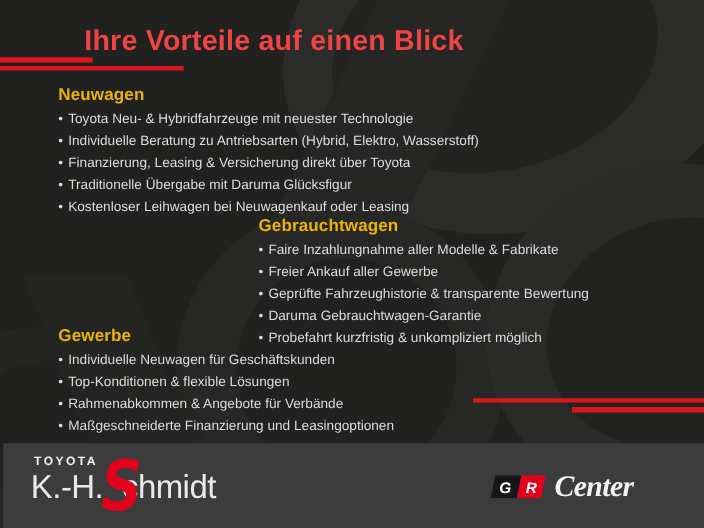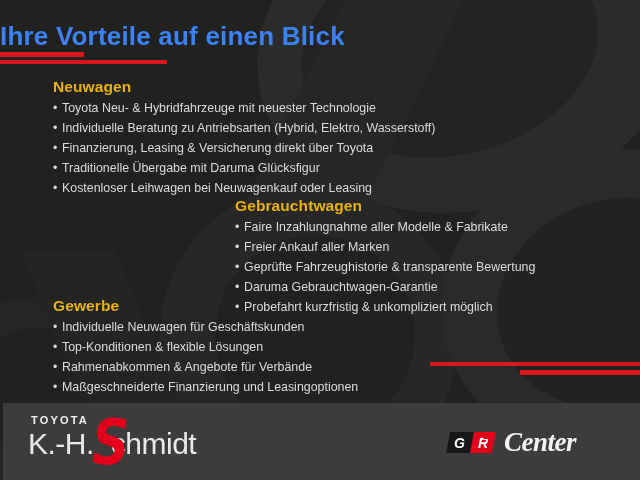--- a/index.html
+++ b/index.html
@@ -77,24 +77,25 @@
     background:#242422;
     transform:skewX(22deg);
   }
 
   
   .content { position:absolute; inset:0; }
 
   .title {
     position:absolute;
     left:0; right:0; top:21px;
+    text-align:center;
     font-size:26px;
     font-weight:bold;
     letter-spacing:0.2px;
-    color:#3b82f6;
+    color:#ef4444;
     padding-right:142px;
   }
 
   
   .bar { position:absolute; background:#d8161c; }
   .bar-tl1 { left:0;   top:52px;  width:84px;  height:5px; }
   .bar-tl2 { left:0;   top:60px;  width:167px; height:4px; }
   .bar-br1 { left:430px; top:362px; width:210px; height:4px; }
   .bar-br2 { left:520px; top:370px; width:120px; height:5px; }
 
@@ -248,21 +249,21 @@
         <li><span class="b">•</span><span>Finanzierung, Leasing &amp; Versicherung direkt über Toyota</span></li>
         <li><span class="b">•</span><span>Traditionelle Übergabe mit Daruma Glücksfigur</span></li>
         <li><span class="b">•</span><span>Kostenloser Leihwagen bei Neuwagenkauf oder Leasing</span></li>
       </ul>
     </div>
 
     <div class="block blk-gebrauchtwagen">
       <h2>Gebrauchtwagen</h2>
       <ul>
         <li><span class="b">•</span><span>Faire Inzahlungnahme aller Modelle &amp; Fabrikate</span></li>
-        <li><span class="b">•</span><span>Freier Ankauf aller Marken</span></li>
+        <li><span class="b">•</span><span>Freier Ankauf aller Gewerbe</span></li>
         <li><span class="b">•</span><span>Geprüfte Fahrzeughistorie &amp; transparente Bewertung</span></li>
         <li><span class="b">•</span><span>Daruma Gebrauchtwagen-Garantie</span></li>
         <li><span class="b">•</span><span>Probefahrt kurzfristig &amp; unkompliziert möglich</span></li>
       </ul>
     </div>
 
     <div class="block blk-gewerbe">
       <h2>Gewerbe</h2>
       <ul>
         <li><span class="b">•</span><span>Individuelle Neuwagen für Geschäftskunden</span></li>

